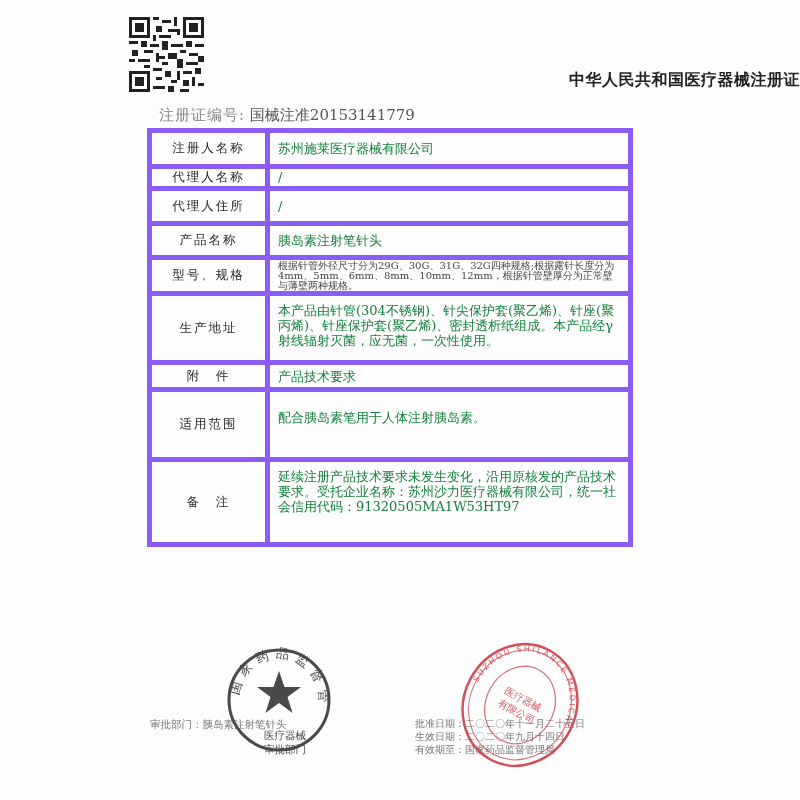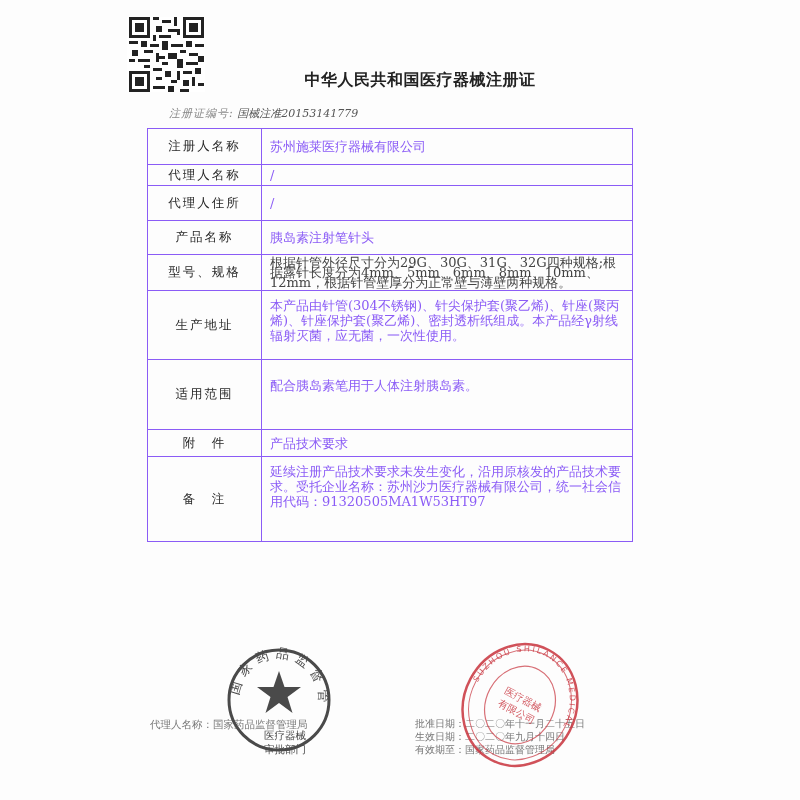--- a/index.html
+++ b/index.html
@@ -6,46 +6,46 @@
     body {
       width: 800px; height: 800px; background: #fdfdfd; position: relative; overflow: hidden;
       font-family: "DejaVu Serif", "Liberation Serif", serif; color: #2a2a2a;
     }
     .qr {
       position: absolute; left: 127px; top: 17px; width: 78px; height: 75px;
       background: #fff;
     }
     .qr svg { width: 100%; height: 100%; display: block; }
     .title {
-      position: absolute; left: 0; width: 800px; top: 70px; text-align: center;
+      position: absolute; left: 0; width: 800px; top: 70px; text-align: right;
       font-family: Liberation Sans, sans-serif;
       font-size: 16px; font-weight: bold; color: #222; letter-spacing: 0.5px;
       padding-left: 40px; box-sizing: border-box;
     }
     .regno {
-      position: absolute; left: 169px; top: 106px; font-size: 11px; color: #555; font-style: italic;
+      position: absolute; left: 159px; top: 106px; font-size: 15px; color: #555;
     }
     .regno .lbl { color: #888; letter-spacing: 1px; }
     table.cert {
       position: absolute; left: 147px; top: 128px; width: 486px;
       border-collapse: collapse; table-layout: fixed;
     }
     table.cert td {
-      border: 1px solid #8b5cf6; padding: 0; vertical-align: middle;
+      border: 5px solid #8b5cf6; padding: 0; vertical-align: middle;
     }
     td.k {
       width: 113px; text-align: center;
       font-family: "DejaVu Sans", "Liberation Sans", sans-serif;
       font-size: 12.5px; color: #2a2a2a; letter-spacing: 2px;
     }
     td.v {
       padding-left: 8px !important; padding-right: 6px !important;
-      font-size: 13px; color: #8b5cf6; line-height: 15px;
-    }
-    td.v.small { font-size: 13px; line-height: 10px; color: #444; }
+      font-size: 13px; color: #15803d; line-height: 15px;
+    }
+    td.v.small { font-size: 10px; line-height: 10px; color: #444; }
     td.v.top { vertical-align: top; padding-top: 7px !important; }
     td.v.mid-top { vertical-align: top; padding-top: 18px !important; }
     .footer-left {
       position: absolute; left: 150px; top: 718px; font-size: 10.5px; color: #777;
     }
     .footer-right {
       position: absolute; left: 415px; top: 717px; font-size: 10px; color: #777; line-height: 13px;
     }
     .stamp-gov {
       position: absolute; left: 226px; top: 647px; width: 106px; height: 106px;
@@ -149,36 +149,36 @@
     <td class="v">胰岛素注射笔针头</td>
   </tr>
   <tr style="height:36px">
     <td class="k">型号、规格</td>
     <td class="v small">根据针管外径尺寸分为29G、30G、31G、32G四种规格;根据露针长度分为4mm、5mm、6mm、8mm、10mm、12mm，根据针管壁厚分为正常壁与薄壁两种规格。</td>
   </tr>
   <tr style="height:69px">
     <td class="k">生产地址</td>
     <td class="v top">本产品由针管(304不锈钢)、针尖保护套(聚乙烯)、针座(聚丙烯)、针座保护套(聚乙烯)、密封透析纸组成。本产品经γ射线辐射灭菌，应无菌，一次性使用。</td>
   </tr>
+  <tr style="height:27px">
+    <td class="k">附　件</td>
+    <td class="v">产品技术要求</td>
+  </tr>
   <tr style="height:70px">
     <td class="k">适用范围</td>
     <td class="v mid-top">配合胰岛素笔用于人体注射胰岛素。</td>
   </tr>
-  <tr style="height:27px">
-    <td class="k">附　件</td>
-    <td class="v">产品技术要求</td>
-  </tr>
   <tr style="height:85px">
     <td class="k">备　注</td>
     <td class="v top">延续注册产品技术要求未发生变化，沿用原核发的产品技术要求。受托企业名称：苏州沙力医疗器械有限公司，统一社会信用代码：91320505MA1W53HT97</td>
   </tr>
 </tbody>
   </table>
 
-<div class="footer-left">代理人名称：国家药品监督管理局</div>
+<div class="footer-left">审批部门：胰岛素注射笔针头</div>
 
 <div class="footer-right">
   <div>批准日期：二〇二〇年十一月二十五日</div>
   <div>生效日期：二〇二〇年九月十四日</div>
   <div>有效期至：国家药品监督管理局</div>
 </div>
 
 <svg class="stamp-gov" viewBox="0 0 106 106">
   <defs>
     <path id="govArc" d="M 14 60 A 40 40 0 1 1 92 60"></path>

